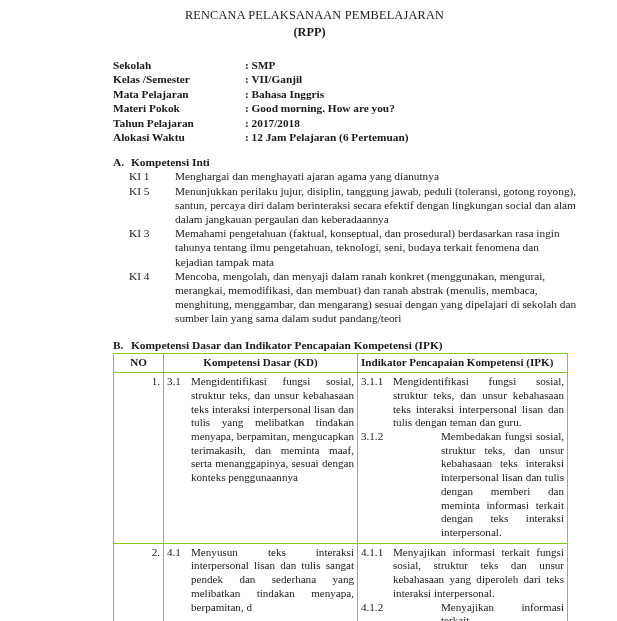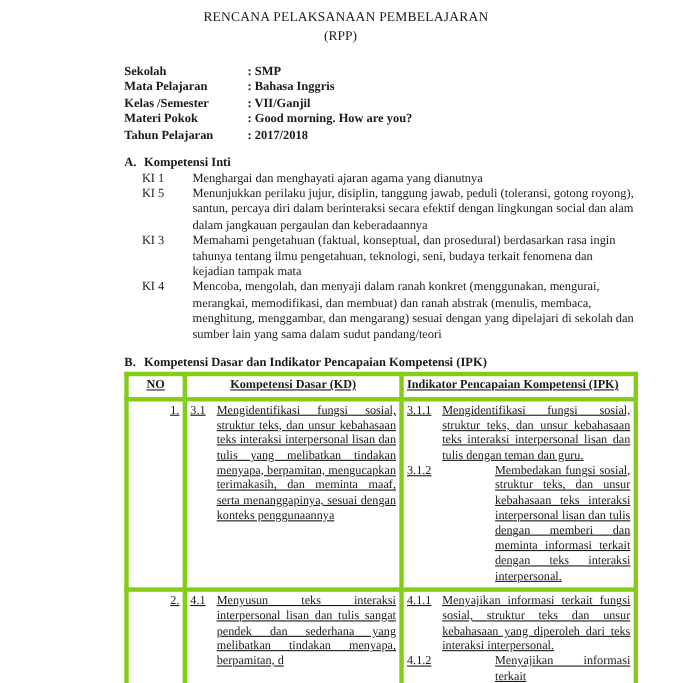--- a/index.html
+++ b/index.html
@@ -24,36 +24,37 @@
   .doc-title {
     text-align: center;
     font-weight: normal;
     font-size: 12.3px;
     letter-spacing: 0.2px;
     margin: 8px 0 0 0;
     padding-left: 12px;
   }
   .doc-subtitle {
     text-align: center;
-    font-weight: normal;
+    font-weight: bold;
     font-size: 12.3px;
     margin: 2px 0 0 0;
     padding-left: 2px;
   }
 
   
   .meta {
     margin: 18px 0 0 0;
     padding-left: 113px;
     font-weight: bold;
     font-size: 11.3px;
     line-height: 14.4px;
   }
   .meta-row {
     display: flex;
+    gap: 20px;
   }
   .meta-label {
     width: 112px;
     flex: 0 0 112px;
     white-space: nowrap;
   }
   .meta-value {
     white-space: nowrap;
   }
 
@@ -105,24 +106,23 @@
   
   table.kd-table {
     border-collapse: collapse;
     width: 433px;
     table-layout: fixed;
     font-size: 11.1px;
     margin-top: 1px;
   }
   table.kd-table th,
   table.kd-table td {
-    border: 4px solid #84cc16;
+    border: 1px solid #84cc16;
     vertical-align: top;
     padding: 2px 3px 3px 3px;
-    text-decoration: underline;
   }
   table.kd-table th {
     font-weight: bold;
     line-height: 13.6px;
   }
   th.col-no { width: 43px; text-align: center; }
   th.col-kd { width: 187px; text-align: center; }
   th.col-ipk { width: 203px; text-align: justify; text-align-last: left; margin-left: 24px; }
 
   td.cell-no {
@@ -159,36 +159,38 @@
 
   <div class="doc-title">RENCANA PELAKSANAAN PEMBELAJARAN</div>
   <div class="doc-subtitle">(RPP)</div>
 
   <div class="meta">
     <div class="meta-row">
       <span class="meta-label">Sekolah</span>
       <span class="meta-value">: SMP</span>
     </div>
     <div class="meta-row">
+      <span class="meta-label">Kelas /Semester</span>
+      <span class="meta-value">: VII/Ganjil</span>
+    </div>
+    <div class="meta-row">
       <span class="meta-label">Mata Pelajaran</span>
       <span class="meta-value">: Bahasa Inggris</span>
     </div>
     <div class="meta-row">
-      <span class="meta-label">Kelas /Semester</span>
-      <span class="meta-value">: VII/Ganjil</span>
-    </div>
-    <div class="meta-row">
       <span class="meta-label">Materi Pokok</span>
       <span class="meta-value">: Good morning. How are you?</span>
     </div>
     <div class="meta-row">
       <span class="meta-label">Tahun Pelajaran</span>
       <span class="meta-value">: 2017/2018</span>
     </div>
     <div class="meta-row">
+      <span class="meta-label">Alokasi Waktu</span>
+      <span class="meta-value">: 12 Jam Pelajaran  (6 Pertemuan)</span>
     </div>
   </div>
 
   <div class="section">
     <div class="section-head">
       <span class="section-letter">A.</span>
       <span>Kompetensi Inti</span>
     </div>
     <div class="ki-list">
       <div class="ki-item">

